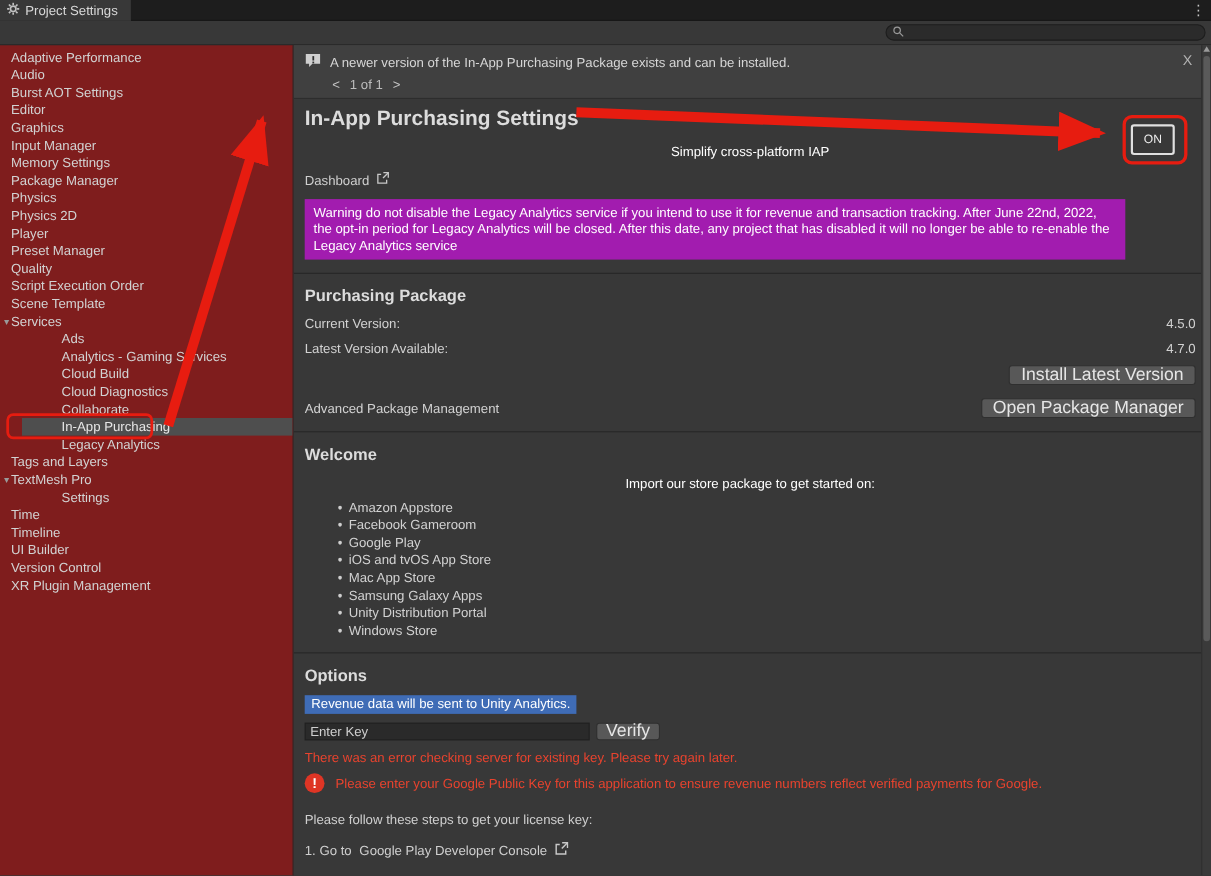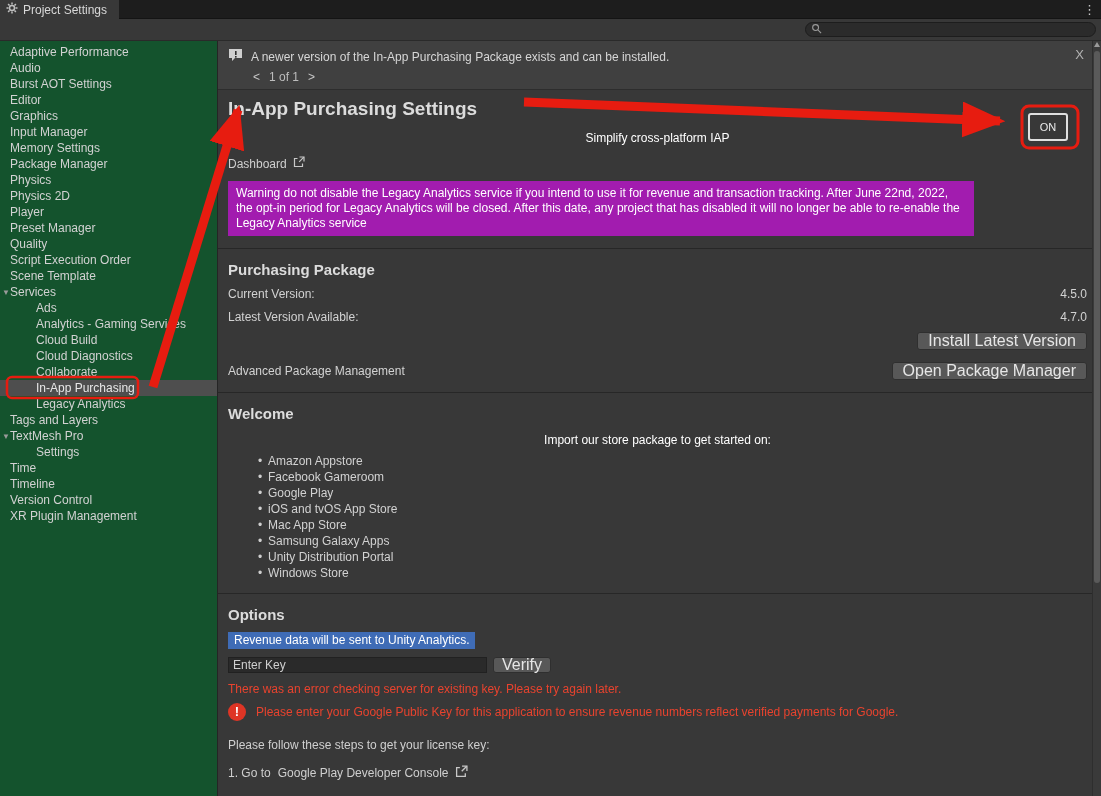--- a/index.html
+++ b/index.html
@@ -17,23 +17,23 @@
   .kebab { position:absolute; right:5px; top:1px; color:#c4c4c4; font-size:13px; line-height:17px; cursor:pointer; }
 
   
   .toolbar { height:22px; background:#383838; position:relative; border-bottom:1px solid #2a2a2a; }
   .searchbox { position:absolute; right:5px; top:3px; width:291px; height:15px; background:#2b2b2b;
     border:1px solid #1d1d1d; border-radius:8px; display:flex; align-items:center; padding:0 5px; gap:4px; }
   .searchbox input { flex:1; background:transparent; border:none; outline:none; color:#d2d2d2; font:inherit; font-size:11px; height:13px; padding:0; }
 
   
   .layout { display:flex; height:755px; }
-  .sidebar { width:218px; background:#14532d; border-right:1px solid #252525; padding-top:3px; overflow:hidden; flex:none; }
+  .sidebar { width:267px; background:#7f1d1d; border-right:1px solid #252525; padding-top:3px; overflow:hidden; flex:none; }
   .side-item { height:16px; line-height:16px; padding-left:10px; position:relative; white-space:nowrap; color:#d2d2d2; cursor:pointer; }
-  .side-item.lvl1 { padding-left:36px; }
+  .side-item.lvl1 { padding-left:36px;margin-left:20px; }
   .side-item.selected { background:#4e4e4e; color:#e6e6e6; }
   .fold { position:absolute; left:2px; top:1px; font-size:8px; color:#9a9a9a; cursor:pointer; }
 
   .main { flex:1; position:relative; background:#383838; overflow:hidden; }
 
   
   .banner { background:#404040; border-bottom:1px solid #2d2d2d; padding:7px 10px 5px 10px; position:relative; }
   .banner-msg { display:flex; align-items:center; gap:8px; color:#d6d6d6; }
   .banner-pager { margin:5px 0 0 25px; display:flex; gap:9px; color:#bdbdbd; align-items:center; }
   .pager-btn { cursor:pointer; color:#c8c8c8; }
@@ -138,20 +138,21 @@
     <div class="side-item lvl1"><span>Cloud Build</span></div>
     <div class="side-item lvl1"><span>Cloud Diagnostics</span></div>
     <div class="side-item lvl1"><span>Collaborate</span></div>
     <div class="side-item lvl1 selected"><span>In-App Purchasing</span></div>
     <div class="side-item lvl1"><span>Legacy Analytics</span></div>
     <div class="side-item"><span>Tags and Layers</span></div>
     <div class="side-item"><span class="fold">▼</span><span>TextMesh Pro</span></div>
     <div class="side-item lvl1"><span>Settings</span></div>
     <div class="side-item"><span>Time</span></div>
     <div class="side-item"><span>Timeline</span></div>
+    <div class="side-item"><span>UI Builder</span></div>
     <div class="side-item"><span>Version Control</span></div>
     <div class="side-item"><span>XR Plugin Management</span></div>
   </div>
 
   <div class="main">
 
     <div class="banner">
       <div class="banner-msg">
         <span class="bubble-icon">
           <svg width="15" height="14" viewBox="0 0 15 14">

